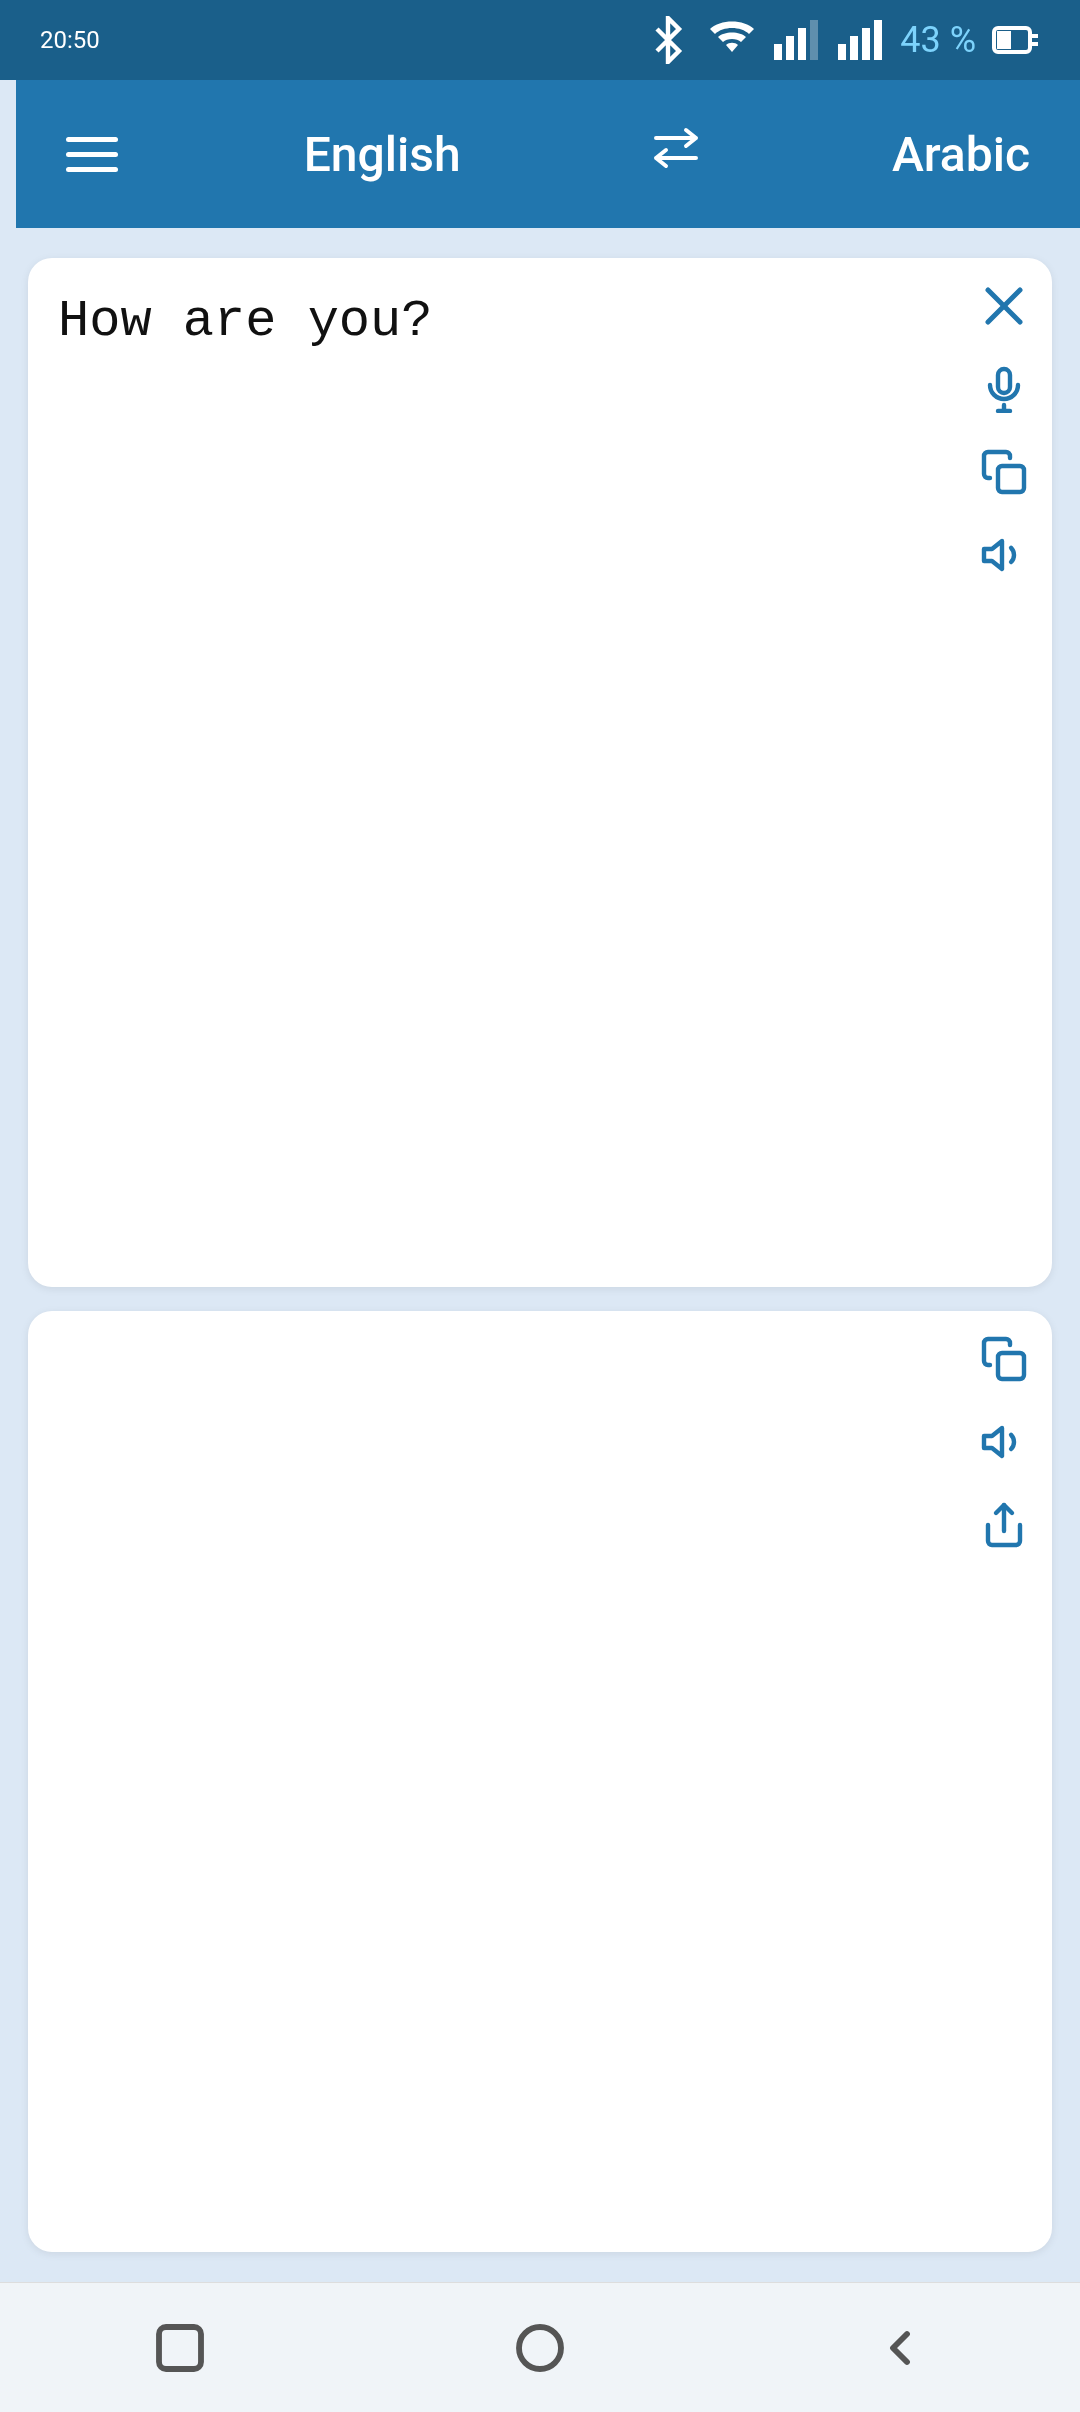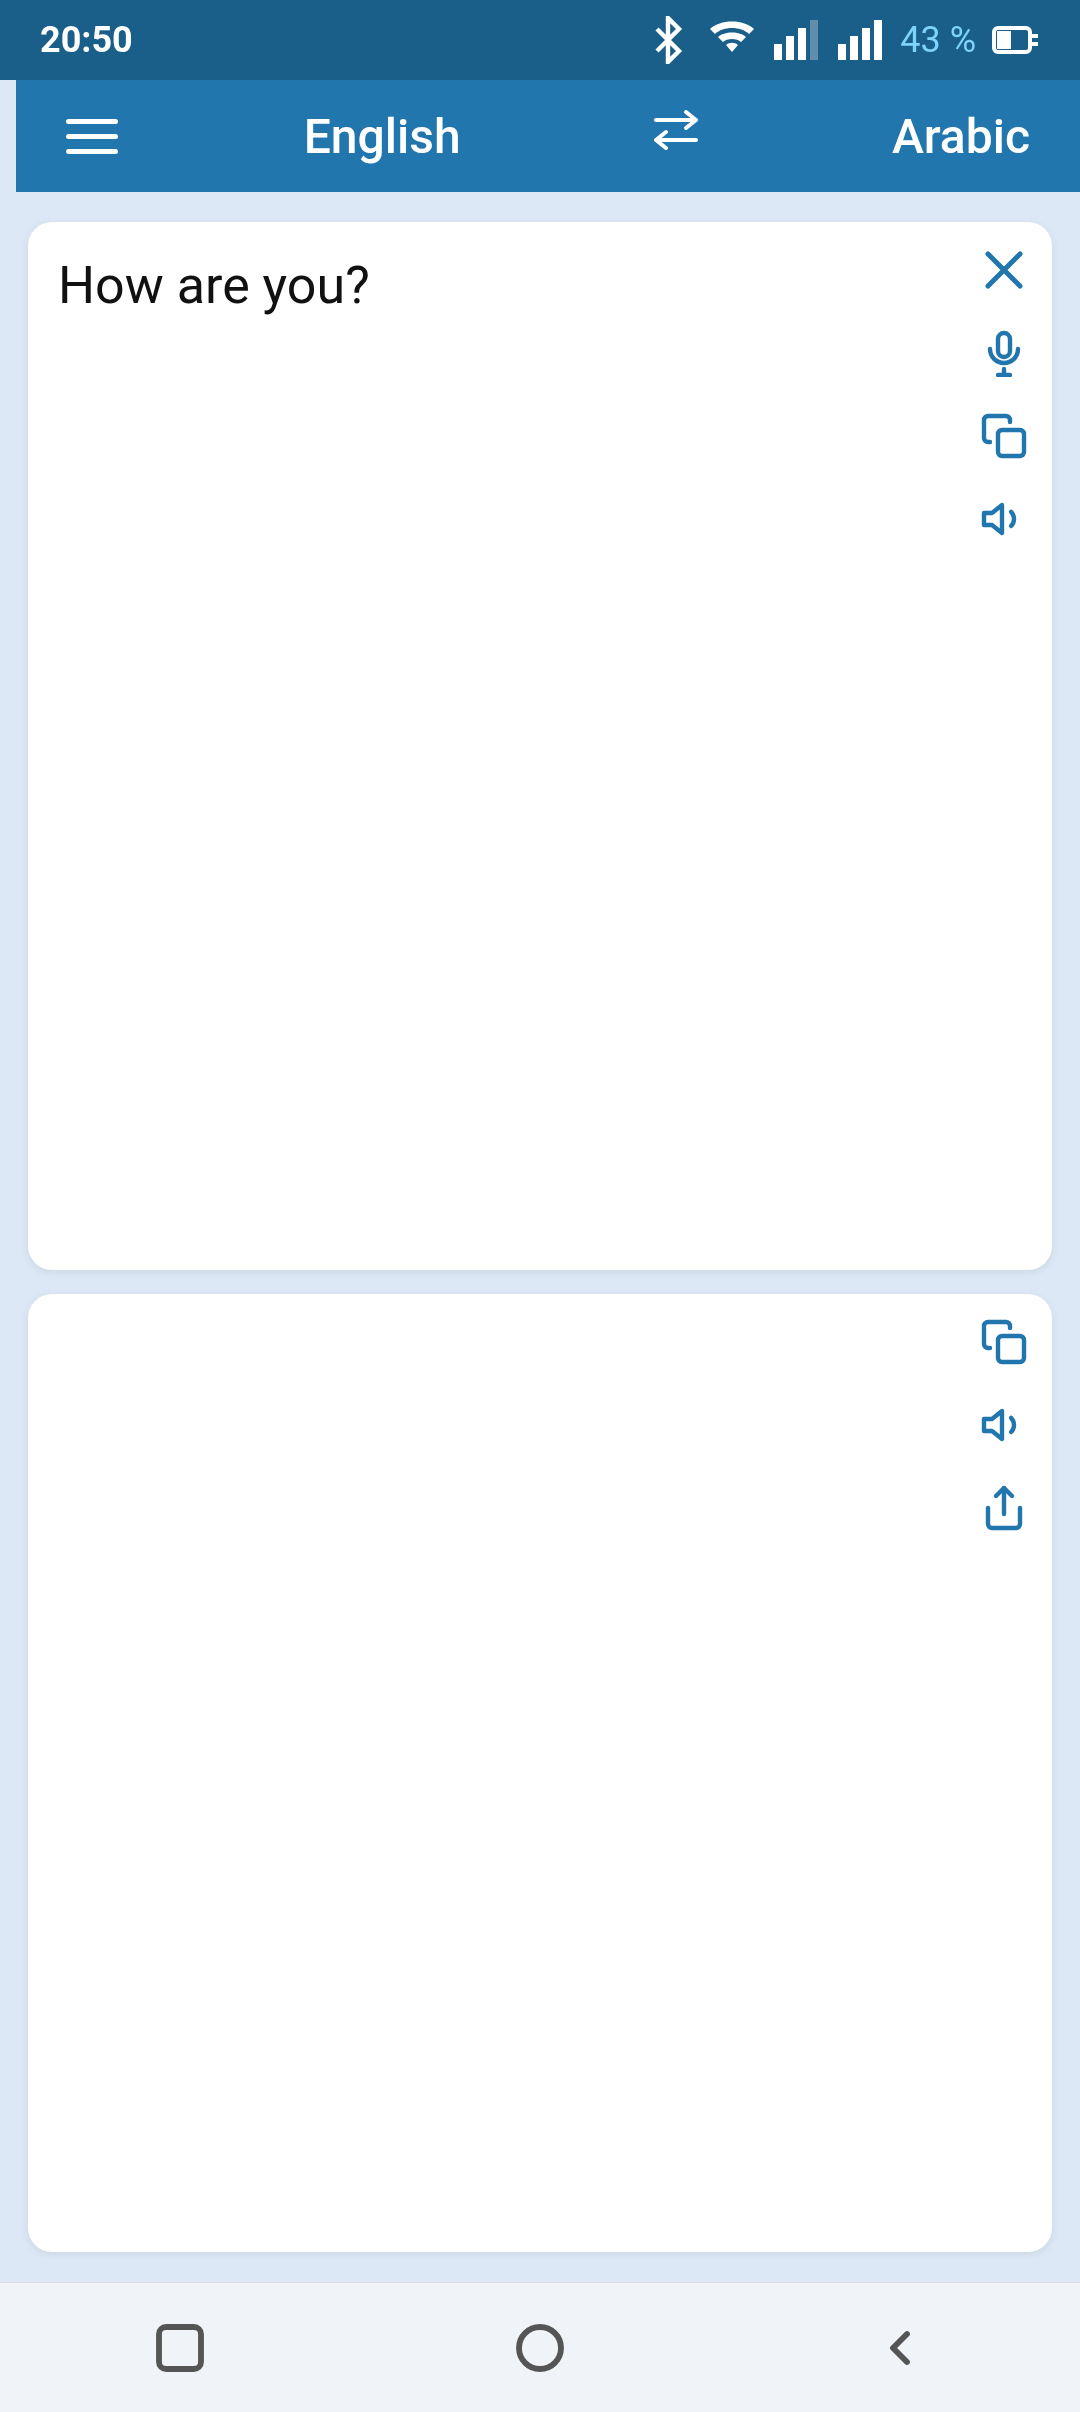--- a/index.html
+++ b/index.html
@@ -25,39 +25,39 @@
       height: 80px;
       display: flex;
       align-items: center;
       justify-content: space-between;
       padding: 0 40px;
       flex-shrink: 0;
     }
 
     .status-time {
       color: white;
-      font-size: 36px;
-      font-weight: 700;
+      font-size: 24px;
+      font-weight: 400;
     }
 
     .status-icons {
       display: flex;
       align-items: center;
       gap: 16px;
     }
 
     .battery-text {
       color: #7dd3fc;
       font-size: 36px;
     }
 
     
     .toolbar {
       background: #2176ae;
-      height: 112px;
+      height: 148px;
       display: flex;
       align-items: center;
       justify-content: space-between;
       padding: 0 50px;
       flex-shrink: 0;
       margin-left: 16px;
     }
 
     .menu-icon {
       display: flex;
@@ -102,20 +102,21 @@
       background: white;
       border-radius: 24px;
       padding: 30px;
       position: relative;
       flex: 1;
       box-shadow: 0 2px 8px rgba(0,0,0,0.08);
     }
 
     .source-card {
       flex: 1.1;
+      font-family: Liberation Mono, monospace;
     }
 
     .target-card {
       flex: 1;
     }
 
     .card-text {
       font-size: 52px;
       color: #111;
       line-height: 1.3;

